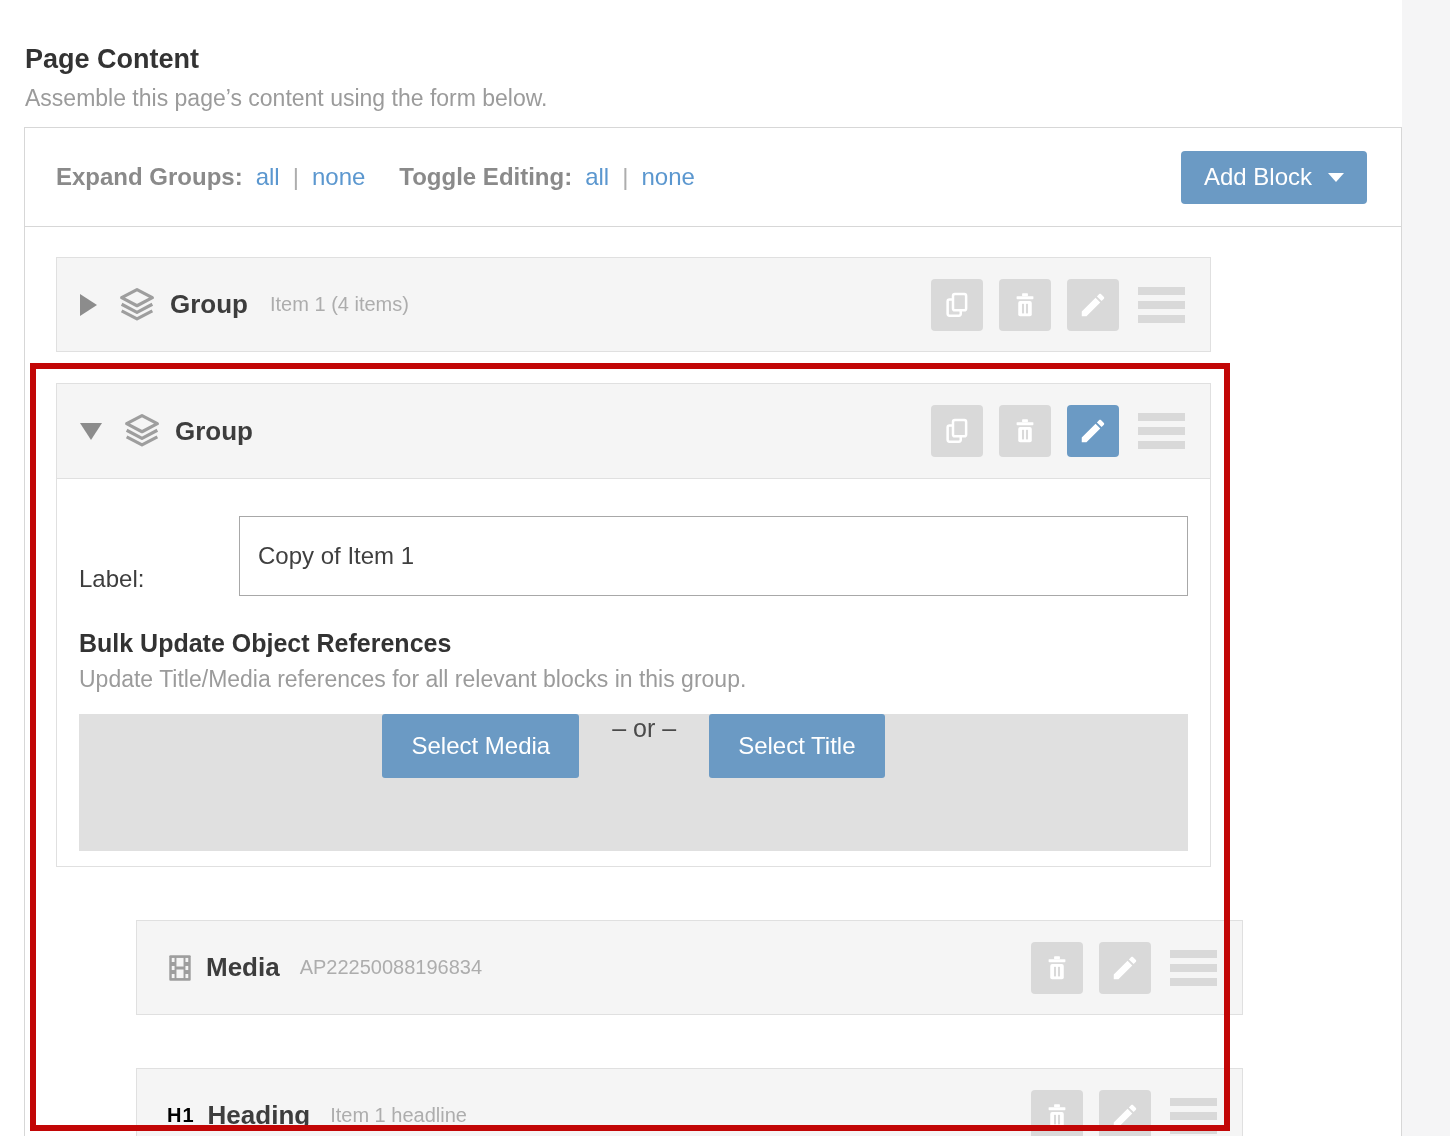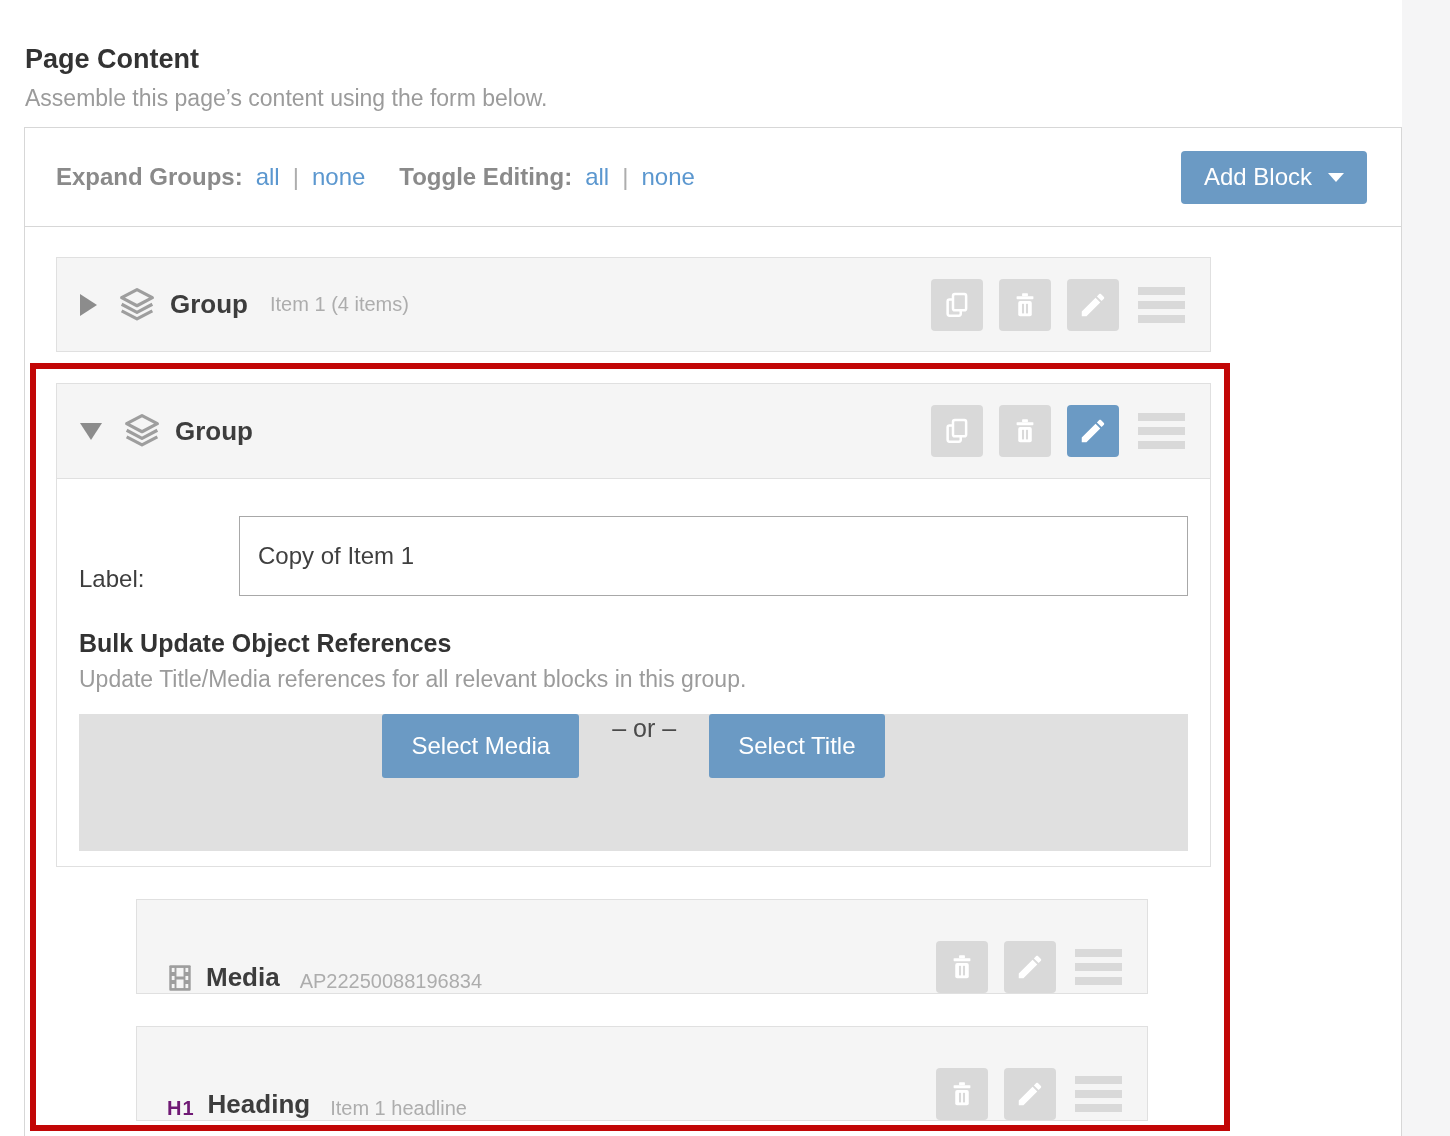--- a/index.html
+++ b/index.html
@@ -81,24 +81,24 @@
   .bulk-panel {
     margin-top:21px; height:137px; background:#e0e0e0;
     display:flex; align-items:flex-start; justify-content:center;
   }
   .btn-blue {
     background:#6b9ac4; color:#fff; border:none; border-radius:3px; cursor:pointer;
     font-size:24px; font-family:inherit; height:64px; padding:0 29px;
   }
   .or-text { margin:0 33px; font-size:25px; color:#4a4a4a; }
 
-  .child-row { margin-left:80px; margin-top:32px; width:1012px; padding-left:30px;align-items:flex-end; }
+  .child-row { margin-left:80px; margin-top:53px; width:1107px; padding-left:30px; }
   .child-row .row-title { margin-left:13px; }
   .child-row .row-meta { margin-left:20px; }
-  .h1-glyph { font-size:20px; font-weight:700; color:#701a75; letter-spacing:1px; }
+  .h1-glyph { font-size:20px; font-weight:700; color:#000000; letter-spacing:1px; }
 
   .annotation {
     position:absolute; left:30px; top:363px; width:1200px; height:768px;
     border:6px solid #c20606; pointer-events:none; z-index:5;
   }
 </style>
 </head>
 <body>
 
 <div class="right-strip"></div>

